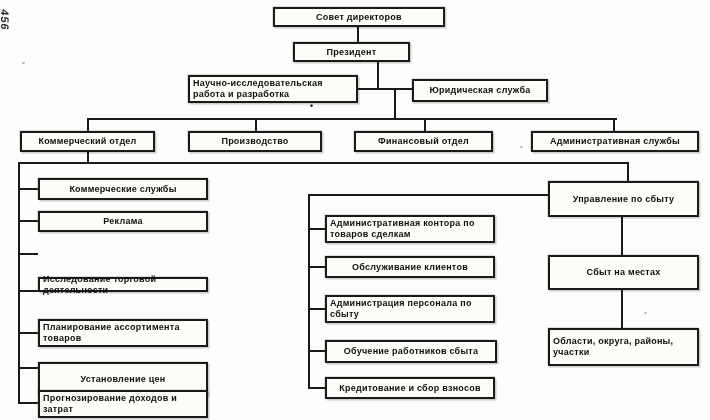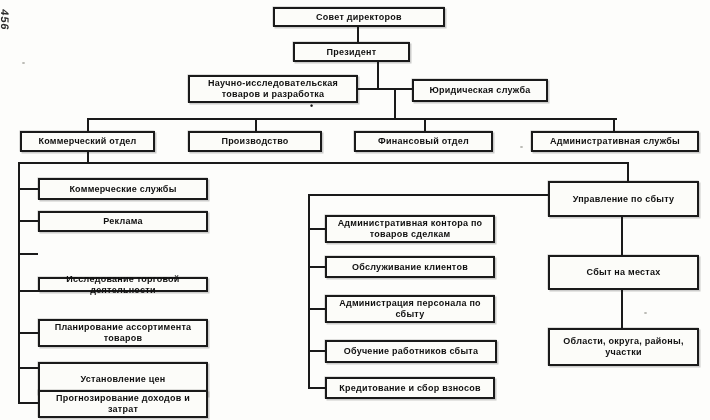--- a/index.html
+++ b/index.html
@@ -12,21 +12,20 @@
   #page{
     position:absolute;left:0;top:0;width:710px;height:420px;
     background:#fdfdfb;
   }
   .box{
     position:absolute;
     background:#fcfcf9;
     border:2px solid #1a1a1a;
     box-shadow:1.5px 1.5px 0 rgba(30,30,30,.22), -0.5px -0.5px 0 rgba(30,30,30,.28);
     display:flex;align-items:center;justify-content:center;
-    text-align:center;
     font-weight:700;
     font-size:9px;
     line-height:1.2;
     letter-spacing:.25px;
     color:#101010;
     padding:1px 3px;
     box-sizing:border-box;
   }
   .ln{
     position:absolute;
@@ -51,21 +50,21 @@
 
 <div id="page">
 
   <span id="page-number">456</span>
   <span id="footnote-mark">•</span>
 
   <div class="box" style="left:273px;top:7px;width:172px;height:20px">Совет директоров</div>
 
   <div class="box" style="left:293px;top:42px;width:117px;height:20px">Президент</div>
 
-  <div class="box" style="left:188px;top:75px;width:170px;height:28px">Научно-исследовательская товаров и разработка</div>
+  <div class="box" style="left:188px;top:75px;width:170px;height:28px">Научно-исследовательская работа и разработка</div>
 
   <div class="box" style="left:412px;top:79px;width:136px;height:23px">Юридическая служба</div>
 
   <div class="box" style="left:20px;top:131px;width:135px;height:21px">Коммерческий отдел</div>
   <div class="box" style="left:188px;top:131px;width:134px;height:21px">Производство</div>
   <div class="box" style="left:354px;top:131px;width:139px;height:21px">Финансовый отдел</div>
   <div class="box" style="left:531px;top:131px;width:168px;height:21px">Административная службы</div>
 
   <div class="box" style="left:38px;top:178px;width:170px;height:22px">Коммерческие службы</div>
   <div class="box" style="left:38px;top:211px;width:170px;height:21px">Реклама</div>

